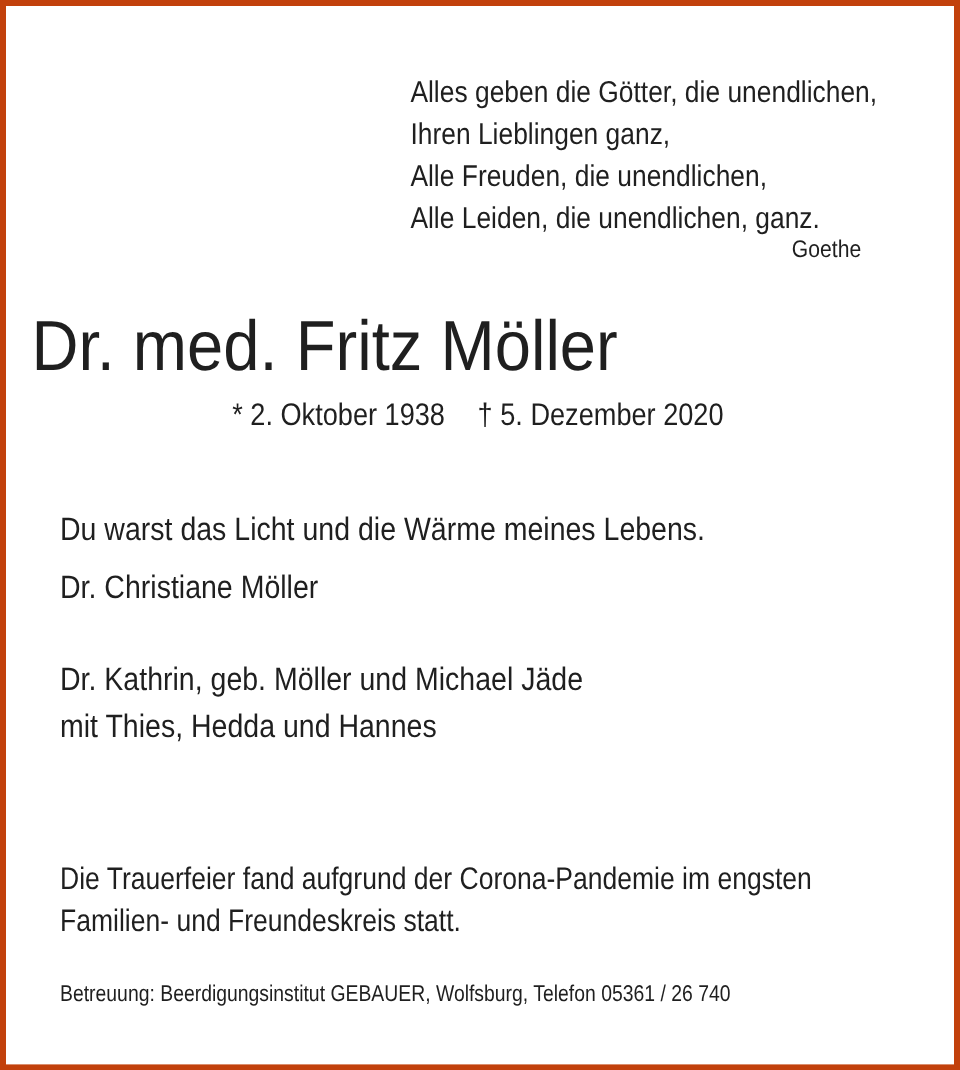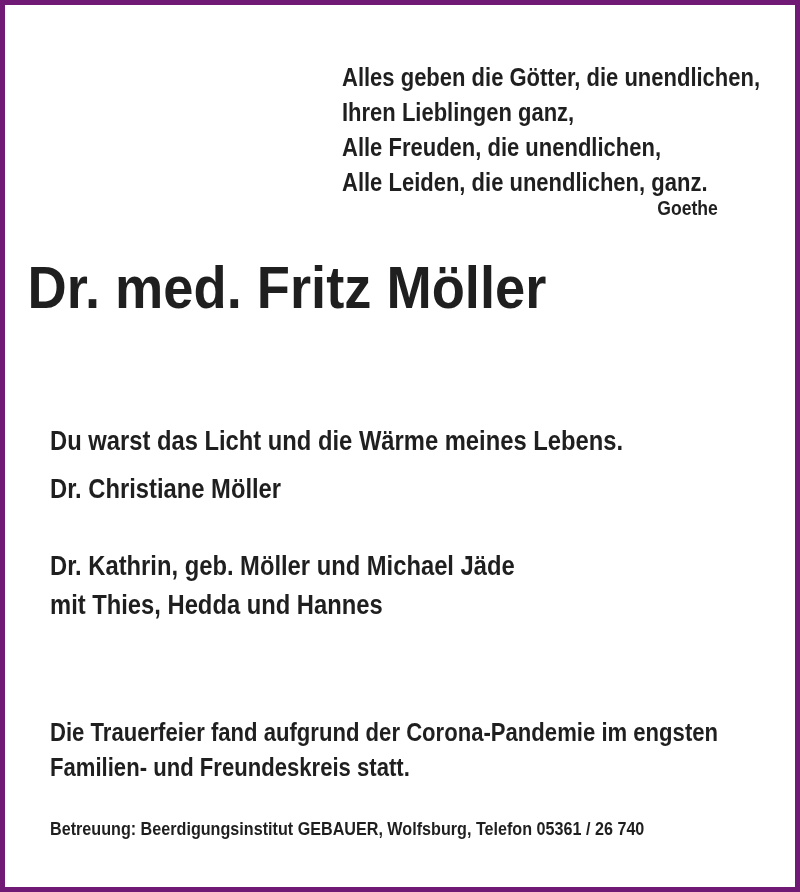--- a/index.html
+++ b/index.html
@@ -5,26 +5,25 @@
   html, body {
     margin: 0;
     padding: 0;
     background: #ffffff;
   }
   .frame {
     position: relative;
     width: 800px;
     height: 892px;
     box-sizing: border-box;
-    border: 5px solid #701a75;
+    border: 5px solid #c2410c;
     background: #ffffff;
     overflow: hidden;
     font-family: "Liberation Sans", sans-serif;
     color: #1f1f1f;
-    font-weight: bold;
   }
   .abs { position: absolute; }
 
   
   .poem {
     left: 337px;
     top: 55px;
     font-size: 25px;
     line-height: 35px;
     transform: scaleX(0.88);
@@ -126,20 +125,24 @@
     <div>Alle Freuden, die unendlichen,</div>
     <div>Alle Leiden, die unendlichen, ganz.</div>
   </div>
 
   <div class="abs poem-attribution">Goethe</div>
 
   <div class="abs name-row">
     <span class="name">Dr. med. Fritz Möller</span>
   </div>
 
+  <div class="abs dates-row">
+    <span class="birth">* 2. Oktober 1938</span>
+    <span class="death">† 5. Dezember 2020</span>
+  </div>
 
   <div class="abs bodyline tribute">Du warst das Licht und die Wärme meines Lebens.</div>
 
   <div class="abs bodyline mourner-1">Dr. Christiane Möller</div>
 
   <div class="abs bodyline mourner-2">Dr. Kathrin, geb. Möller und Michael Jäde</div>
 
   <div class="abs bodyline mourner-3">mit Thies, Hedda und Hannes</div>
 
   <div class="abs notice">

